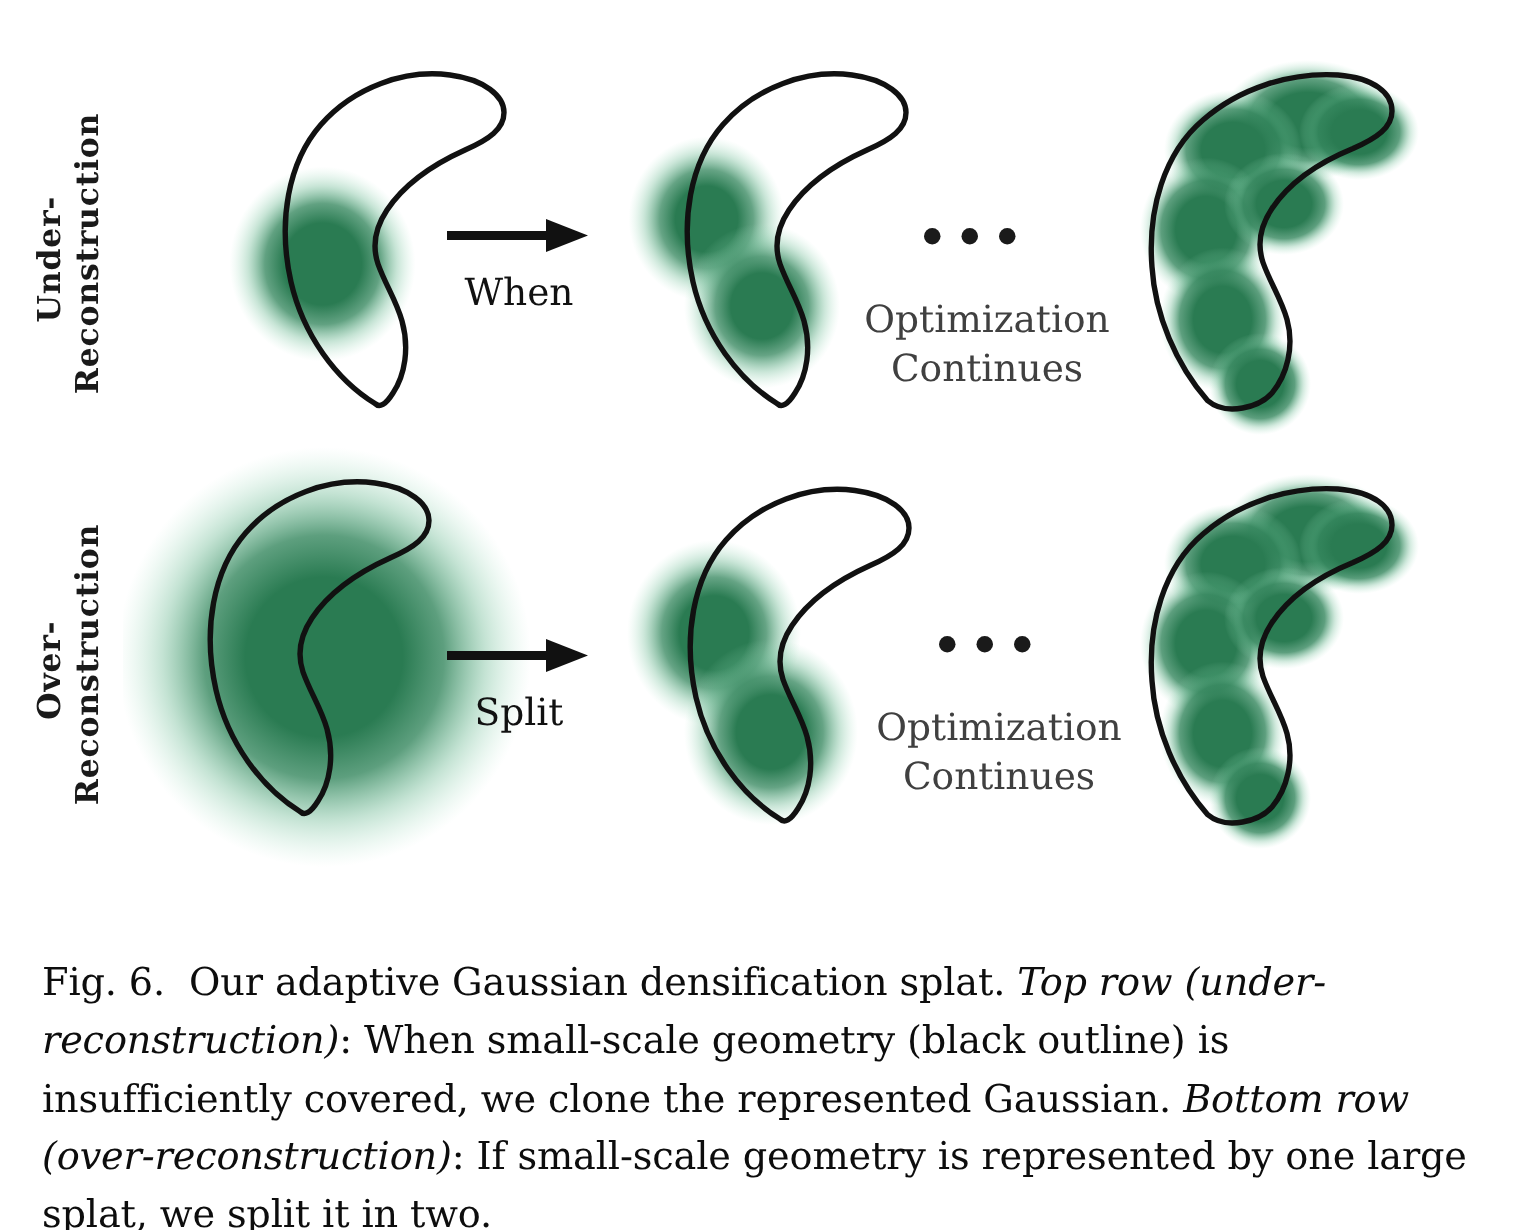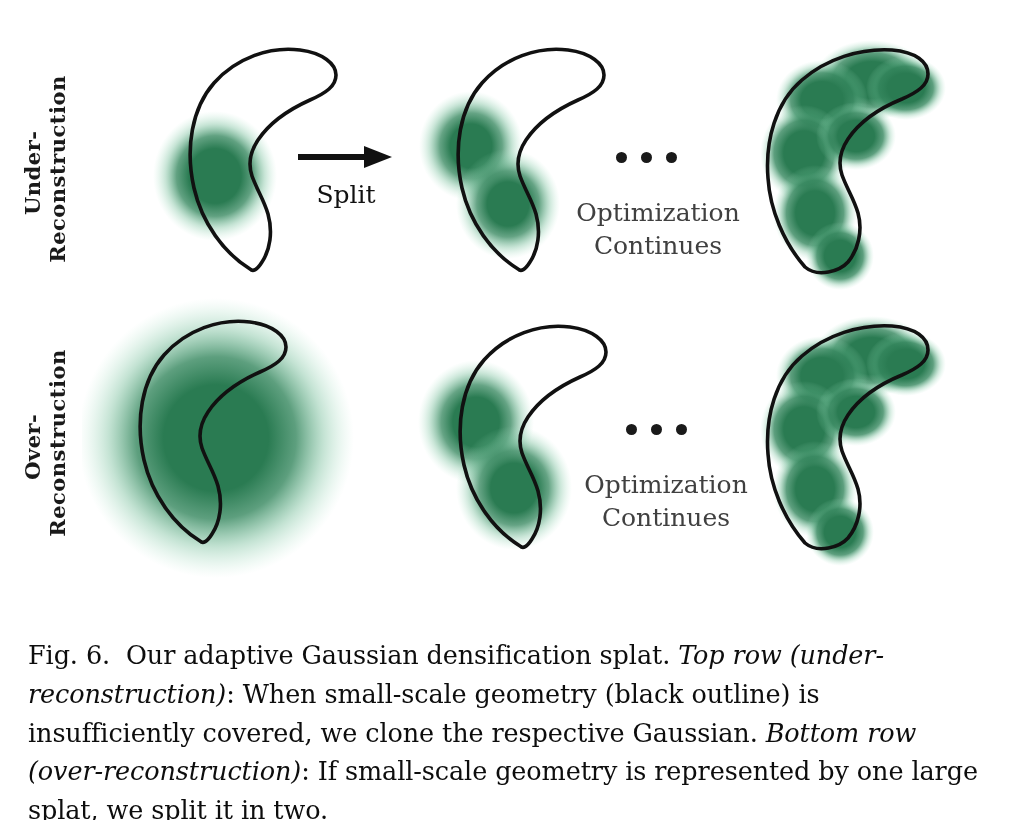--- a/index.html
+++ b/index.html
@@ -122,21 +122,21 @@
                C 133 204, 130 222, 122 234
                C 117 242, 113 244, 110 241 Z" fill="none" stroke="#111111" stroke-width="3.6" stroke-linejoin="round"></path>
     </svg>
   </div>
 
   <div class="arrow-group" style="left:296px; top:144px; width:100px;">
     <svg width="100" height="26" viewBox="0 0 100 26">
       <line x1="2" y1="13" x2="72" y2="13" stroke="#111111" stroke-width="6"></line>
       <polygon points="68,2 96,13 68,24" fill="#111111"></polygon>
     </svg>
-    <div class="arrow-label">Split</div>
+    <div class="arrow-label">When</div>
   </div>
 
   <div class="panel" style="left:408px; top:28px; width:230px; height:270px;">
     <svg width="230" height="270" viewBox="0 0 230 270">
       <defs>
         <radialGradient id="g-u2" cx="50%" cy="50%" r="50%">
           <stop offset="0%" stop-color="#2a7b52" stop-opacity="1"></stop>
           <stop offset="40%" stop-color="#2a7b52" stop-opacity="1"></stop>
           <stop offset="60%" stop-color="#35875e" stop-opacity="0.76"></stop>
           <stop offset="80%" stop-color="#63b58c" stop-opacity="0.34"></stop>
@@ -227,20 +227,27 @@
                C 191 29, 204 40, 204 51
                C 204 62, 194 69, 178 76
                C 158 85, 138 98, 126 116
                C 118 128, 116 140, 120 152
                C 125 166, 132 176, 136 190
                C 141 208, 138 226, 130 238
                C 125 246, 121 248, 118 245 Z" fill="none" stroke="#111111" stroke-width="3.6" stroke-linejoin="round"></path>
     </svg>
   </div>
 
+  <div class="arrow-group" style="left:296px; top:424px; width:100px;">
+    <svg width="100" height="26" viewBox="0 0 100 26">
+      <line x1="2" y1="13" x2="72" y2="13" stroke="#111111" stroke-width="6"></line>
+      <polygon points="68,2 96,13 68,24" fill="#111111"></polygon>
+    </svg>
+    <div class="arrow-label">Split</div>
+  </div>
 
   <div class="panel" style="left:408px; top:300px; width:230px; height:280px;">
     <svg width="230" height="280" viewBox="0 0 230 280">
       <defs>
         <radialGradient id="g-o2" cx="50%" cy="50%" r="50%">
           <stop offset="0%" stop-color="#2a7b52" stop-opacity="1"></stop>
           <stop offset="40%" stop-color="#2a7b52" stop-opacity="1"></stop>
           <stop offset="60%" stop-color="#35875e" stop-opacity="0.76"></stop>
           <stop offset="80%" stop-color="#63b58c" stop-opacity="0.34"></stop>
           <stop offset="100%" stop-color="#9fe0c0" stop-opacity="0"></stop>
@@ -304,15 +311,15 @@
                C 87 165, 94 175, 98 189
                C 103 207, 98 226, 88 238
                C 80 247, 58 254, 45 243 Z" fill="none" stroke="#111111" stroke-width="3.6" stroke-linejoin="round"></path>
     </svg>
   </div>
 
 </div>
 
 <div id="caption">
   <span>Fig. 6.</span>&nbsp;&nbsp;<span>Our adaptive Gaussian densification splat.</span>
-  <i class="cap-strong">Top row (under-reconstruction)</i><span>: When small-scale geometry (black outline) is insufficiently covered, we clone the respective Gaussian.</span>
+  <i class="cap-strong">Top row (under-reconstruction)</i><span>: When small-scale geometry (black outline) is insufficiently covered, we clone the represented Gaussian.</span>
   <i class="cap-strong">Bottom row (over-reconstruction)</i><span>: If small-scale geometry is represented by one large splat, we split it in two.</span>
 </div>
 
 </body></html>

